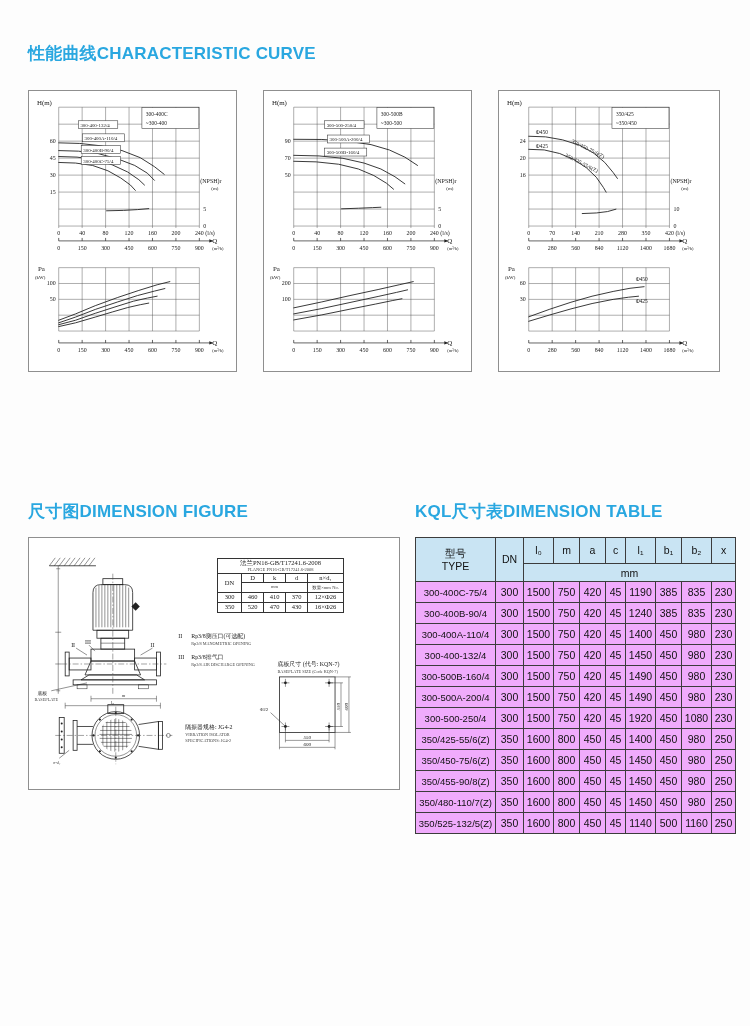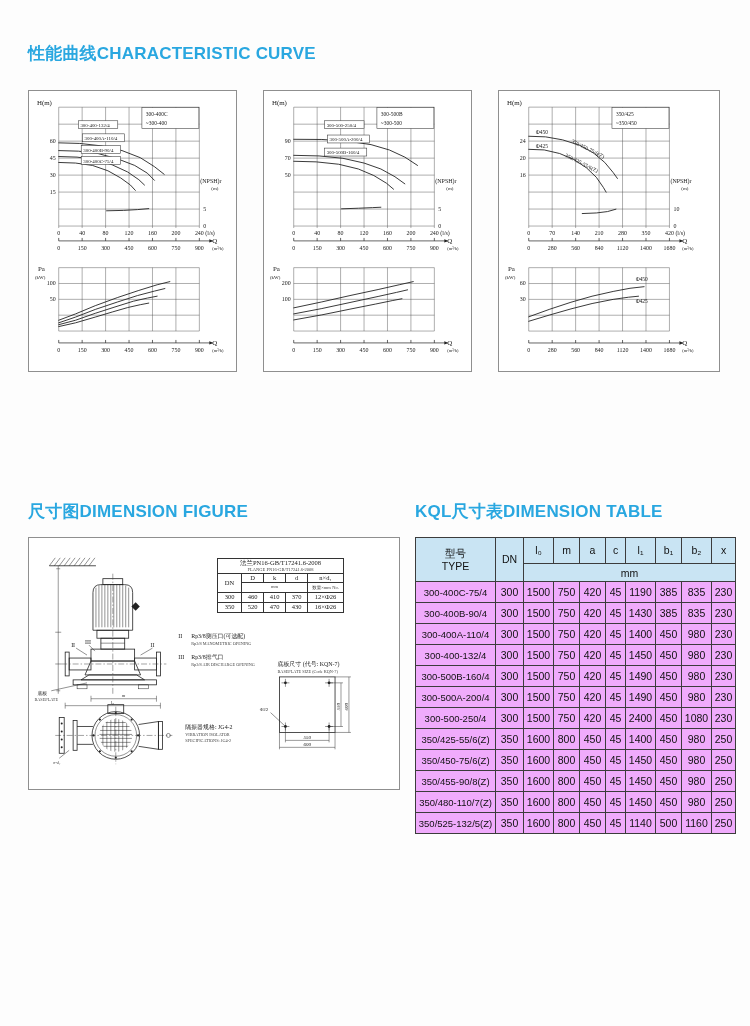--- a/index.html
+++ b/index.html
@@ -680,21 +680,21 @@
           <td>835</td>
           <td>230</td>
         </tr>
         <tr>
           <td>300-400B-90/4</td>
           <td>300</td>
           <td>1500</td>
           <td>750</td>
           <td>420</td>
           <td>45</td>
-          <td>1430</td>
+          <td>1240</td>
           <td>385</td>
           <td>835</td>
           <td>230</td>
         </tr>
         <tr>
           <td>300-400A-110/4</td>
           <td>300</td>
           <td>1500</td>
           <td>750</td>
           <td>420</td>
@@ -740,21 +740,21 @@
           <td>980</td>
           <td>230</td>
         </tr>
         <tr>
           <td>300-500-250/4</td>
           <td>300</td>
           <td>1500</td>
           <td>750</td>
           <td>420</td>
           <td>45</td>
-          <td>2400</td>
+          <td>1920</td>
           <td>450</td>
           <td>1080</td>
           <td>230</td>
         </tr>
         <tr>
           <td>350/425-55/6(Z)</td>
           <td>350</td>
           <td>1600</td>
           <td>800</td>
           <td>450</td>

